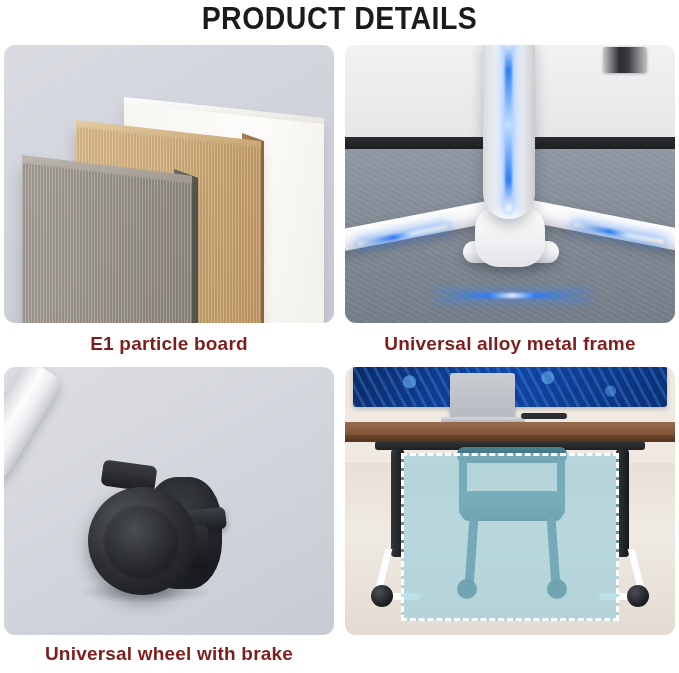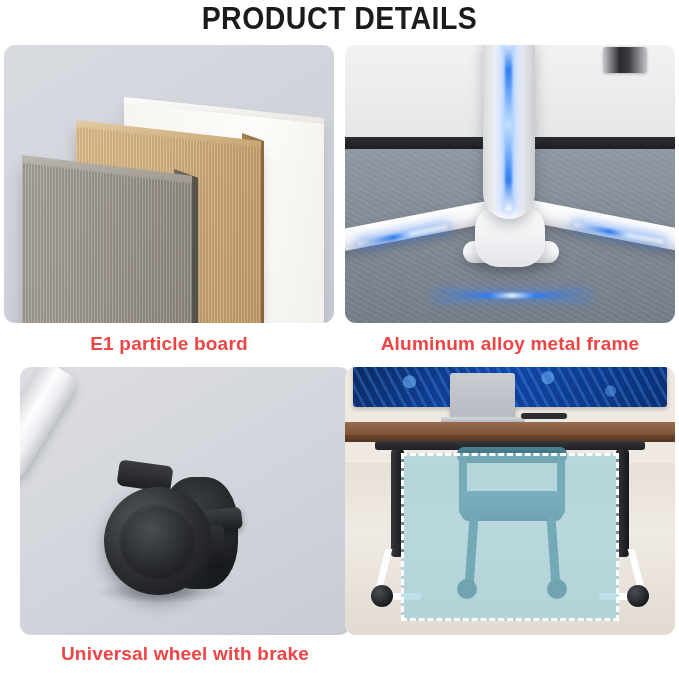--- a/index.html
+++ b/index.html
@@ -18,28 +18,28 @@
     font-weight:800;letter-spacing:.5px;color:#1b1b1b;
     font-family:"Liberation Sans","DejaVu Sans",sans-serif;
     transform:scaleX(.92);transform-origin:center top;
   }
 
   
   .grid{position:absolute;left:0;top:41px;width:679px;height:632px;}
   .cell{position:absolute;}
   .cell.tl{left:4px;  top:4px;   width:330px;height:278px;}
   .cell.tr{left:345px;top:4px;   width:330px;height:278px;}
-  .cell.bl{left:4px;  top:326px; width:330px;height:268px;margin-left:16px;}
+  .cell.bl{left:4px;  top:326px; width:330px;height:268px;}
   .cell.br{left:345px;top:326px; width:330px;height:268px;}
 
   .panel{position:absolute;inset:0;border-radius:11px;overflow:hidden;}
 
   .caption{
     position:absolute;left:0;width:100%;text-align:center;
-    font-size:19px;font-weight:700;color:#ef4444;letter-spacing:.2px;
+    font-size:19px;font-weight:700;color:#7f1d1d;letter-spacing:.2px;
     font-family:"Liberation Sans","DejaVu Sans",sans-serif;
   }
   .cell.tl .caption,.cell.tr .caption{top:288px;}
   .cell.bl .caption,.cell.br .caption{top:276px;}
 
   
   .p1{background:linear-gradient(150deg,#d9dbe1 0%,#d2d4dc 45%,#c9ccd5 100%);}
   .board{position:absolute;}
   
   .b-white-face{
@@ -244,21 +244,21 @@
         <div class="leg l"></div>
         <div class="leg r"></div>
         <div class="leg f"></div>
         <div class="hub"></div>
         <div class="post"></div>
         <div class="glow v"></div>
         <div class="glow dl"></div>
         <div class="glow dr"></div>
         <div class="glow fb"></div>
       </div>
-      <div class="caption">Aluminum alloy metal frame</div>
+      <div class="caption">Universal alloy metal frame</div>
     </div>
 
     <div class="cell bl">
       <div class="panel p3">
         <div class="shadow"></div>
         <div class="leg"></div>
         <div class="collar"></div>
         <div class="tire-b"></div>
         <div class="brake"></div>
         <div class="brake2"></div>

